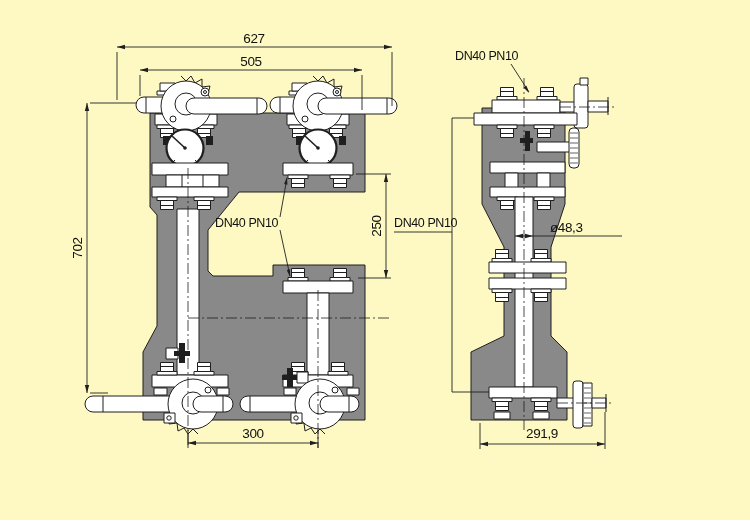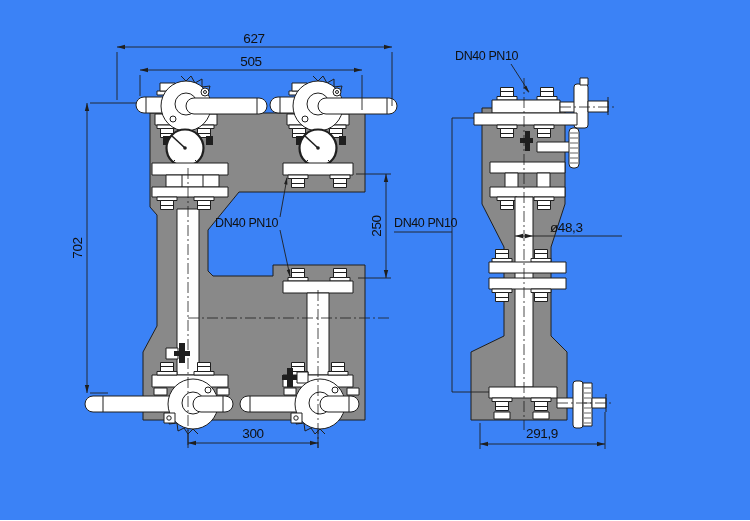--- a/index.html
+++ b/index.html
@@ -1,16 +1,16 @@
 <!DOCTYPE html>
 <html><head>
 <meta charset="utf-8">
 <style>
   html,body{margin:0;padding:0;background:#fff;}
-  .canvas{position:relative;width:750px;height:520px;background:#3b82f6;overflow:hidden;}
+  .canvas{position:relative;width:750px;height:520px;background:#fef9c3;overflow:hidden;}
   svg{position:absolute;left:0;top:0;}
   .part{fill:#ffffff;stroke:#1f1f1f;stroke-width:1;stroke-linejoin:round;}
   .gray{stroke:#1f1f1f;stroke-width:1;stroke-linejoin:round;}
   .dk{fill:#1f1f1f;stroke:none;}
   .ln{stroke:#1f1f1f;stroke-width:1;fill:none;}
   .hatch{stroke:#1f1f1f;stroke-width:0.7;fill:none;}
   .cl{stroke:#1f1f1f;stroke-width:0.8;fill:none;stroke-dasharray:11 3 2 3;}
   .dim{stroke:#1f1f1f;stroke-width:0.9;fill:none;}
   .arr{fill:#1f1f1f;stroke:none;}
   .dim-text{font-family:"Liberation Sans",sans-serif;font-size:13.5px;fill:#101010;letter-spacing:-0.4px;}

